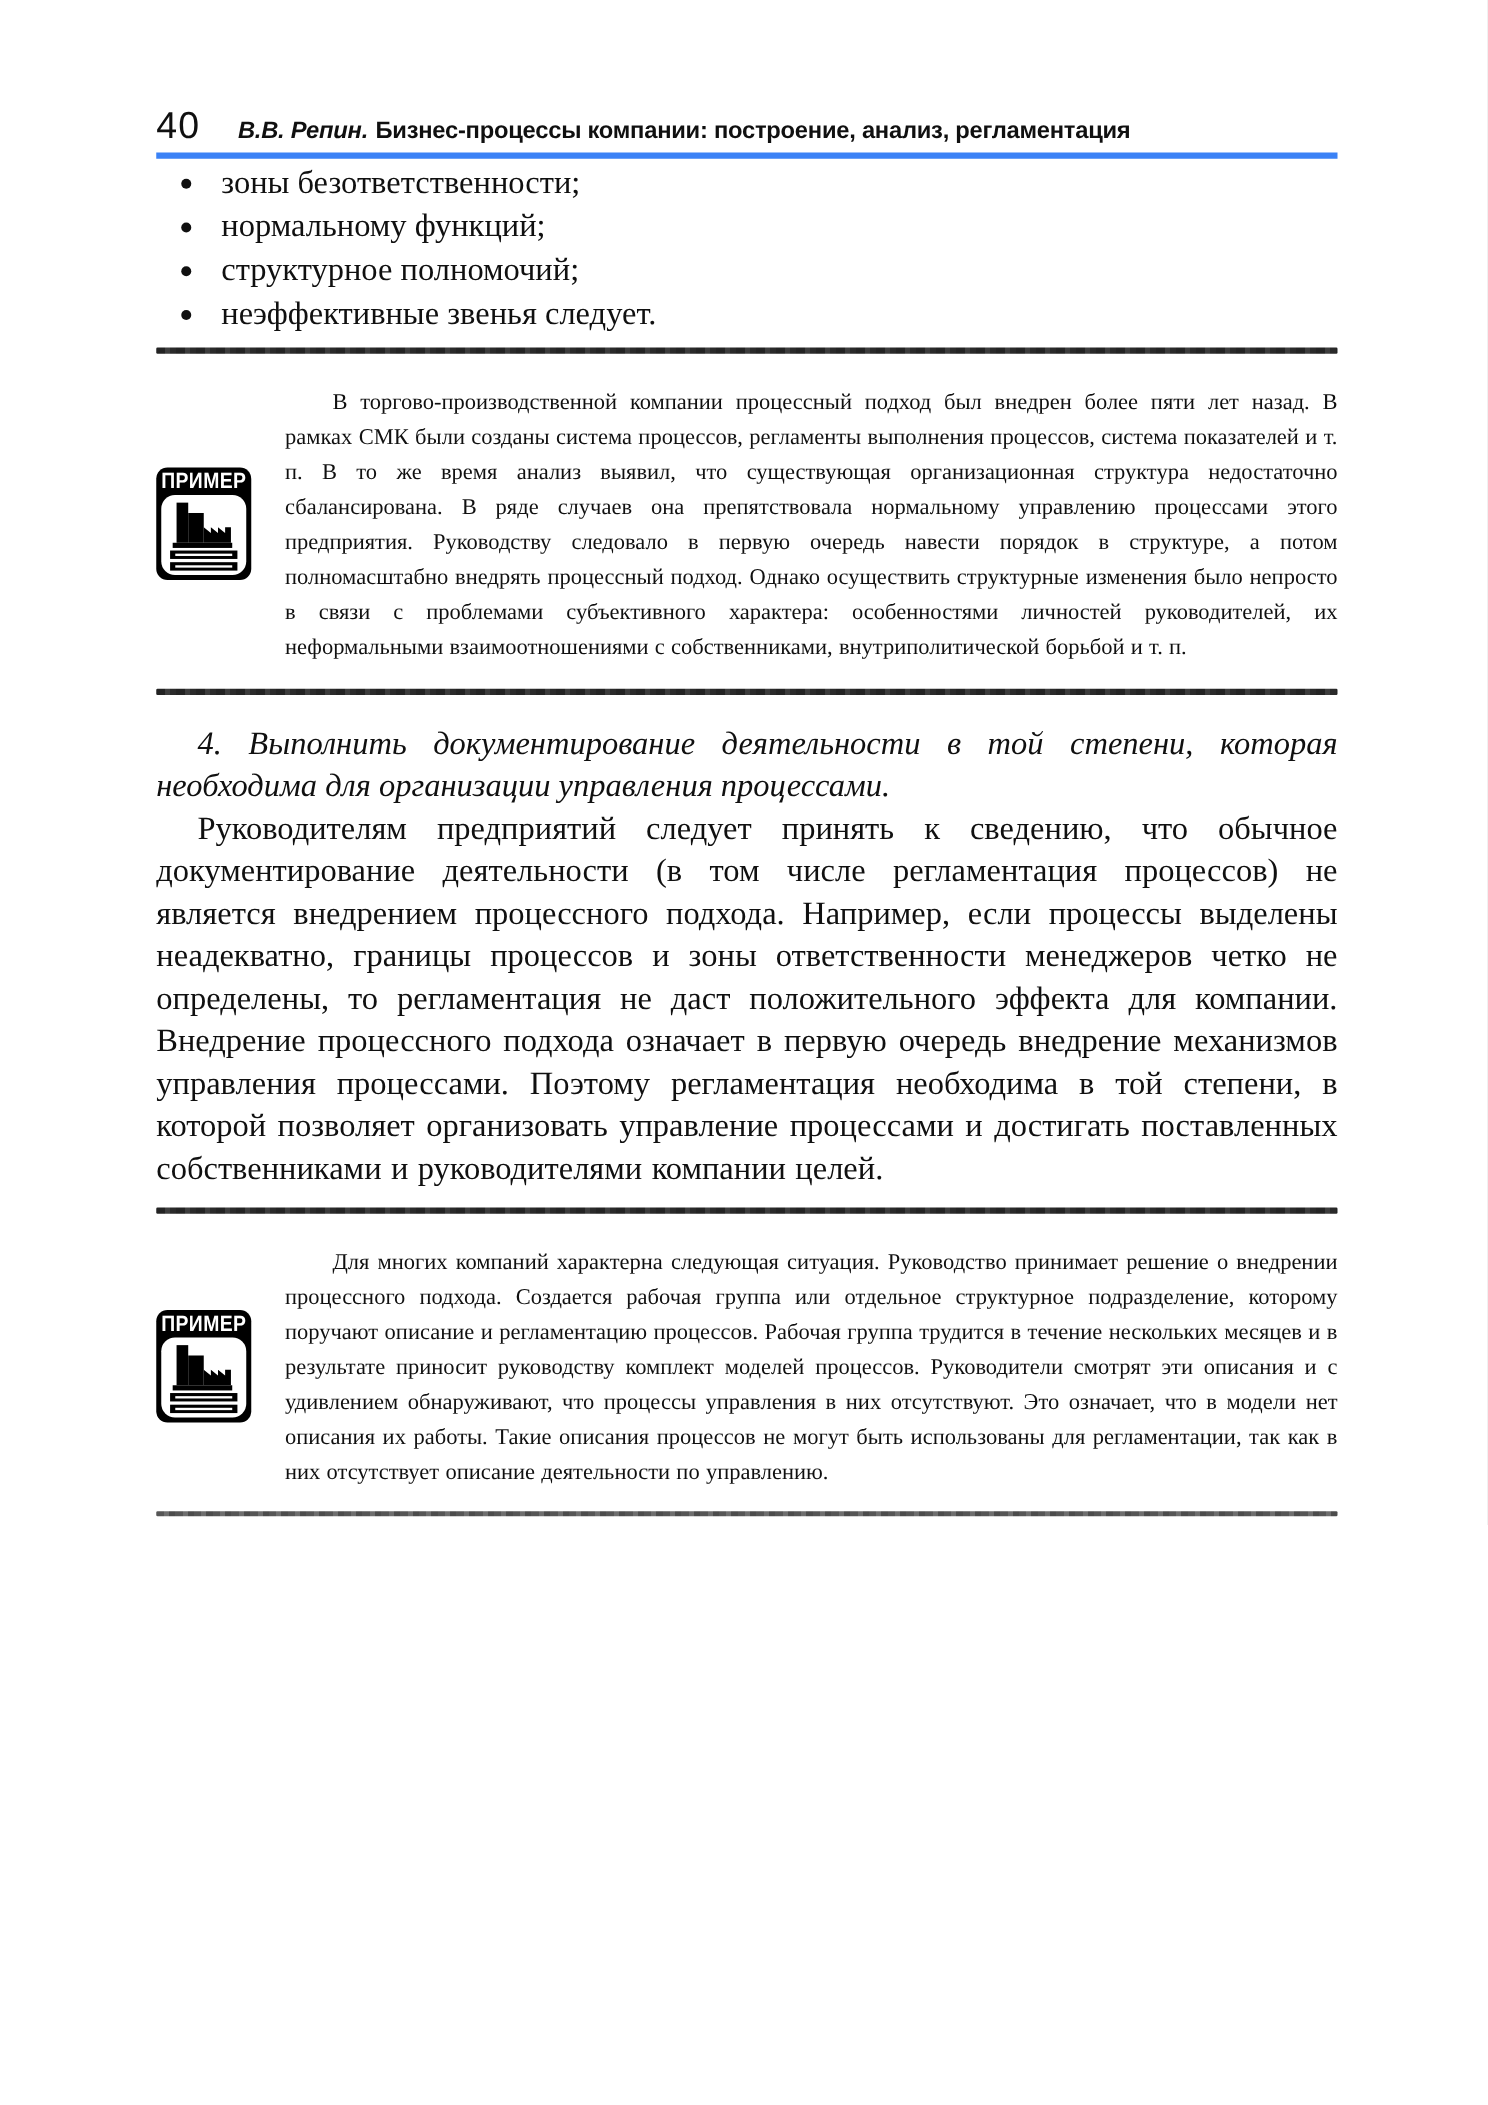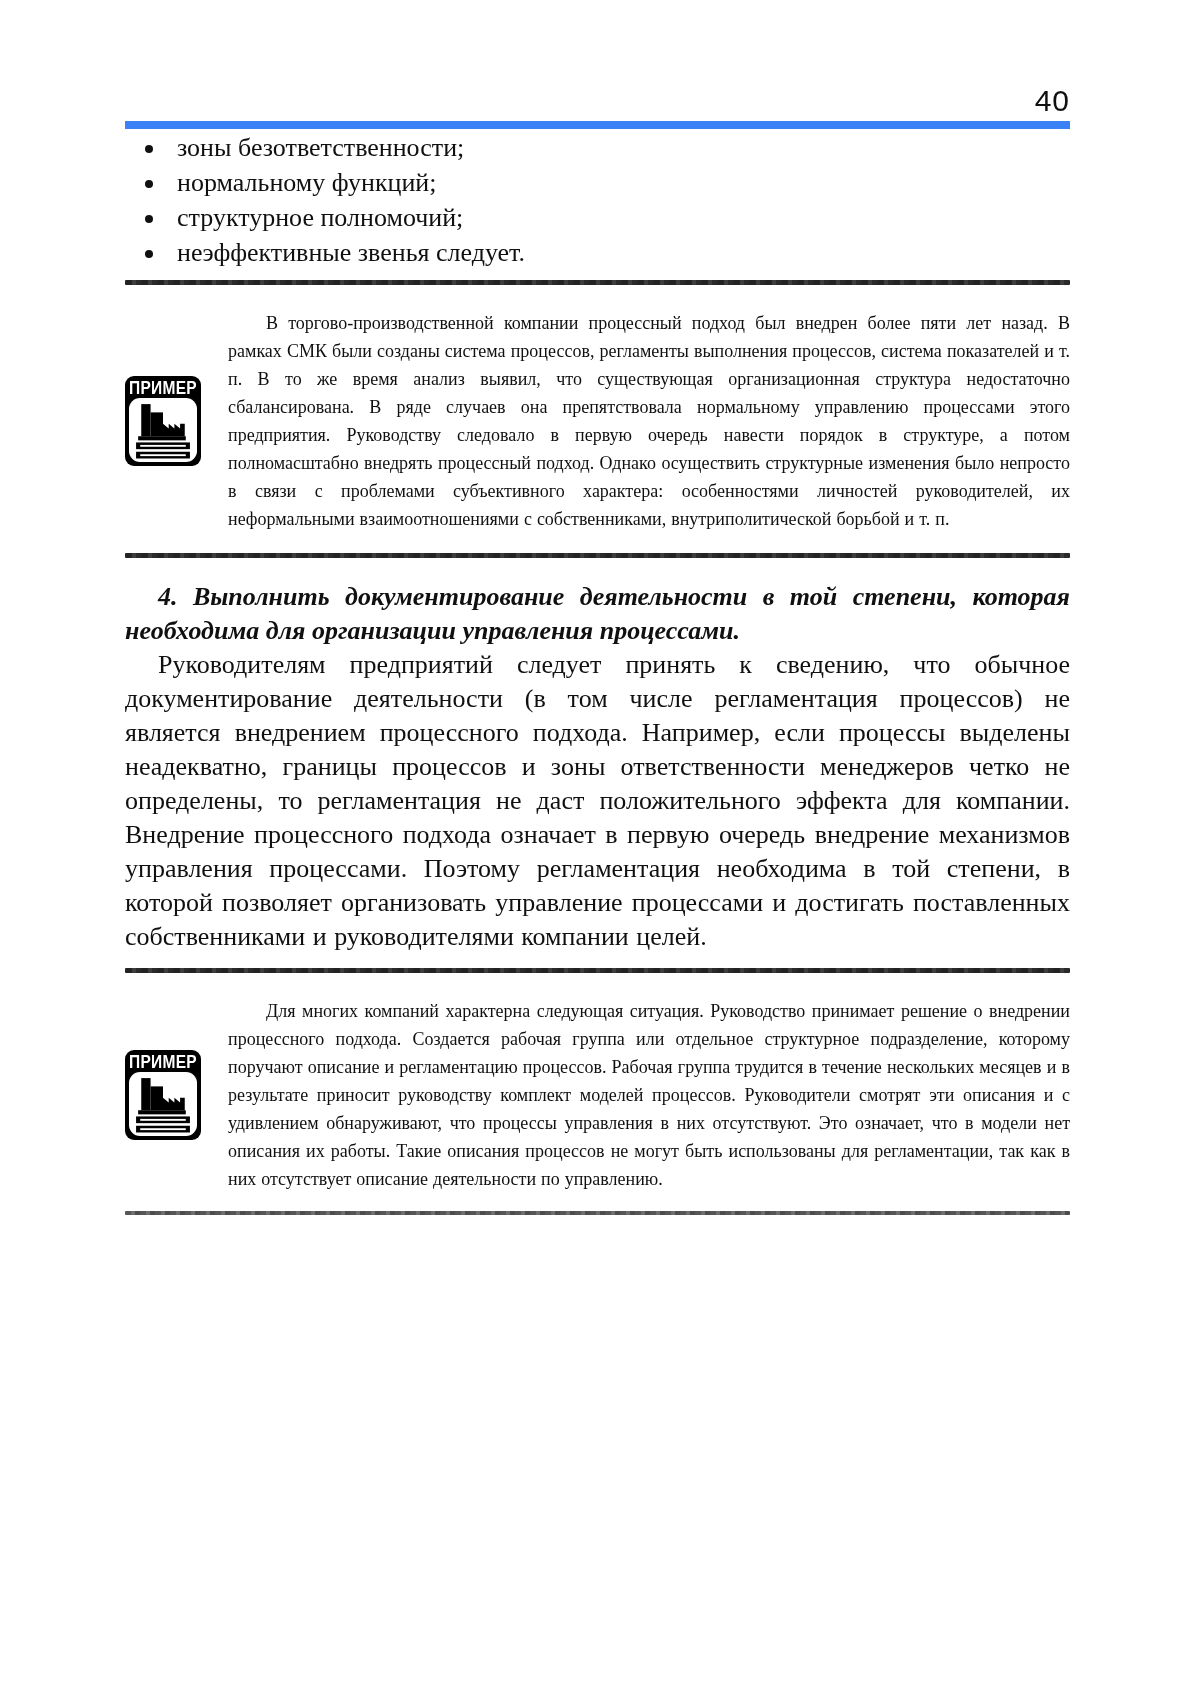--- a/index.html
+++ b/index.html
@@ -16,23 +16,23 @@
   .content {
     position: absolute;
     left: 125px;
     top: 86px;
     width: 945px;
   }
 
   
   .running-header {
     display: flex;
-    justify-content: flex-end;
+    justify-content: flex-start;
     align-items: baseline;
-    border-bottom: 8px solid #3b82f6;
+    border-bottom: 5px solid #3b82f6;
     padding-bottom: 5px;
     gap: 30px;
   }
   .pagenum {
     font-family: "Liberation Sans", sans-serif;
     font-size: 30px;
     line-height: 30px;
     letter-spacing: 1px;
   }
   .rh-title {
@@ -76,21 +76,21 @@
     height: 4px;
     margin-top: 18px;
     background: repeating-linear-gradient(90deg, #565656 0 6px, #6e6e6e 6px 10px, #4c4c4c 10px 15px);
   }
 
   
   p.heading {
     margin: 22px 0 0 0;
     font-size: 26px;
     line-height: 34px;
-    font-weight: bold;
+    font-weight: normal;
     font-style: italic;
     text-indent: 33px;
     text-align: justify;
   }
 
   
   .example {
     display: flex;
     align-items: center;
     margin-top: 24px;
@@ -137,20 +137,21 @@
   .badge-panel svg { display: block; }
 </style>
 </head>
 <body>
 
 <div class="page">
   <div class="content">
 
     <div class="running-header">
       <span class="pagenum">40</span>
+      <span class="rh-title"><span class="author">В.В. Репин.</span><span>Бизнес-процессы компании: построение, анализ, регламентация</span></span>
     </div>
 
 
     <ul class="bullets">
       <li>зоны безответственности;</li>
       <li>нормальному функций;</li>
       <li>структурное полномочий;</li>
       <li>неэффективные звенья следует.</li>
     </ul>
 

